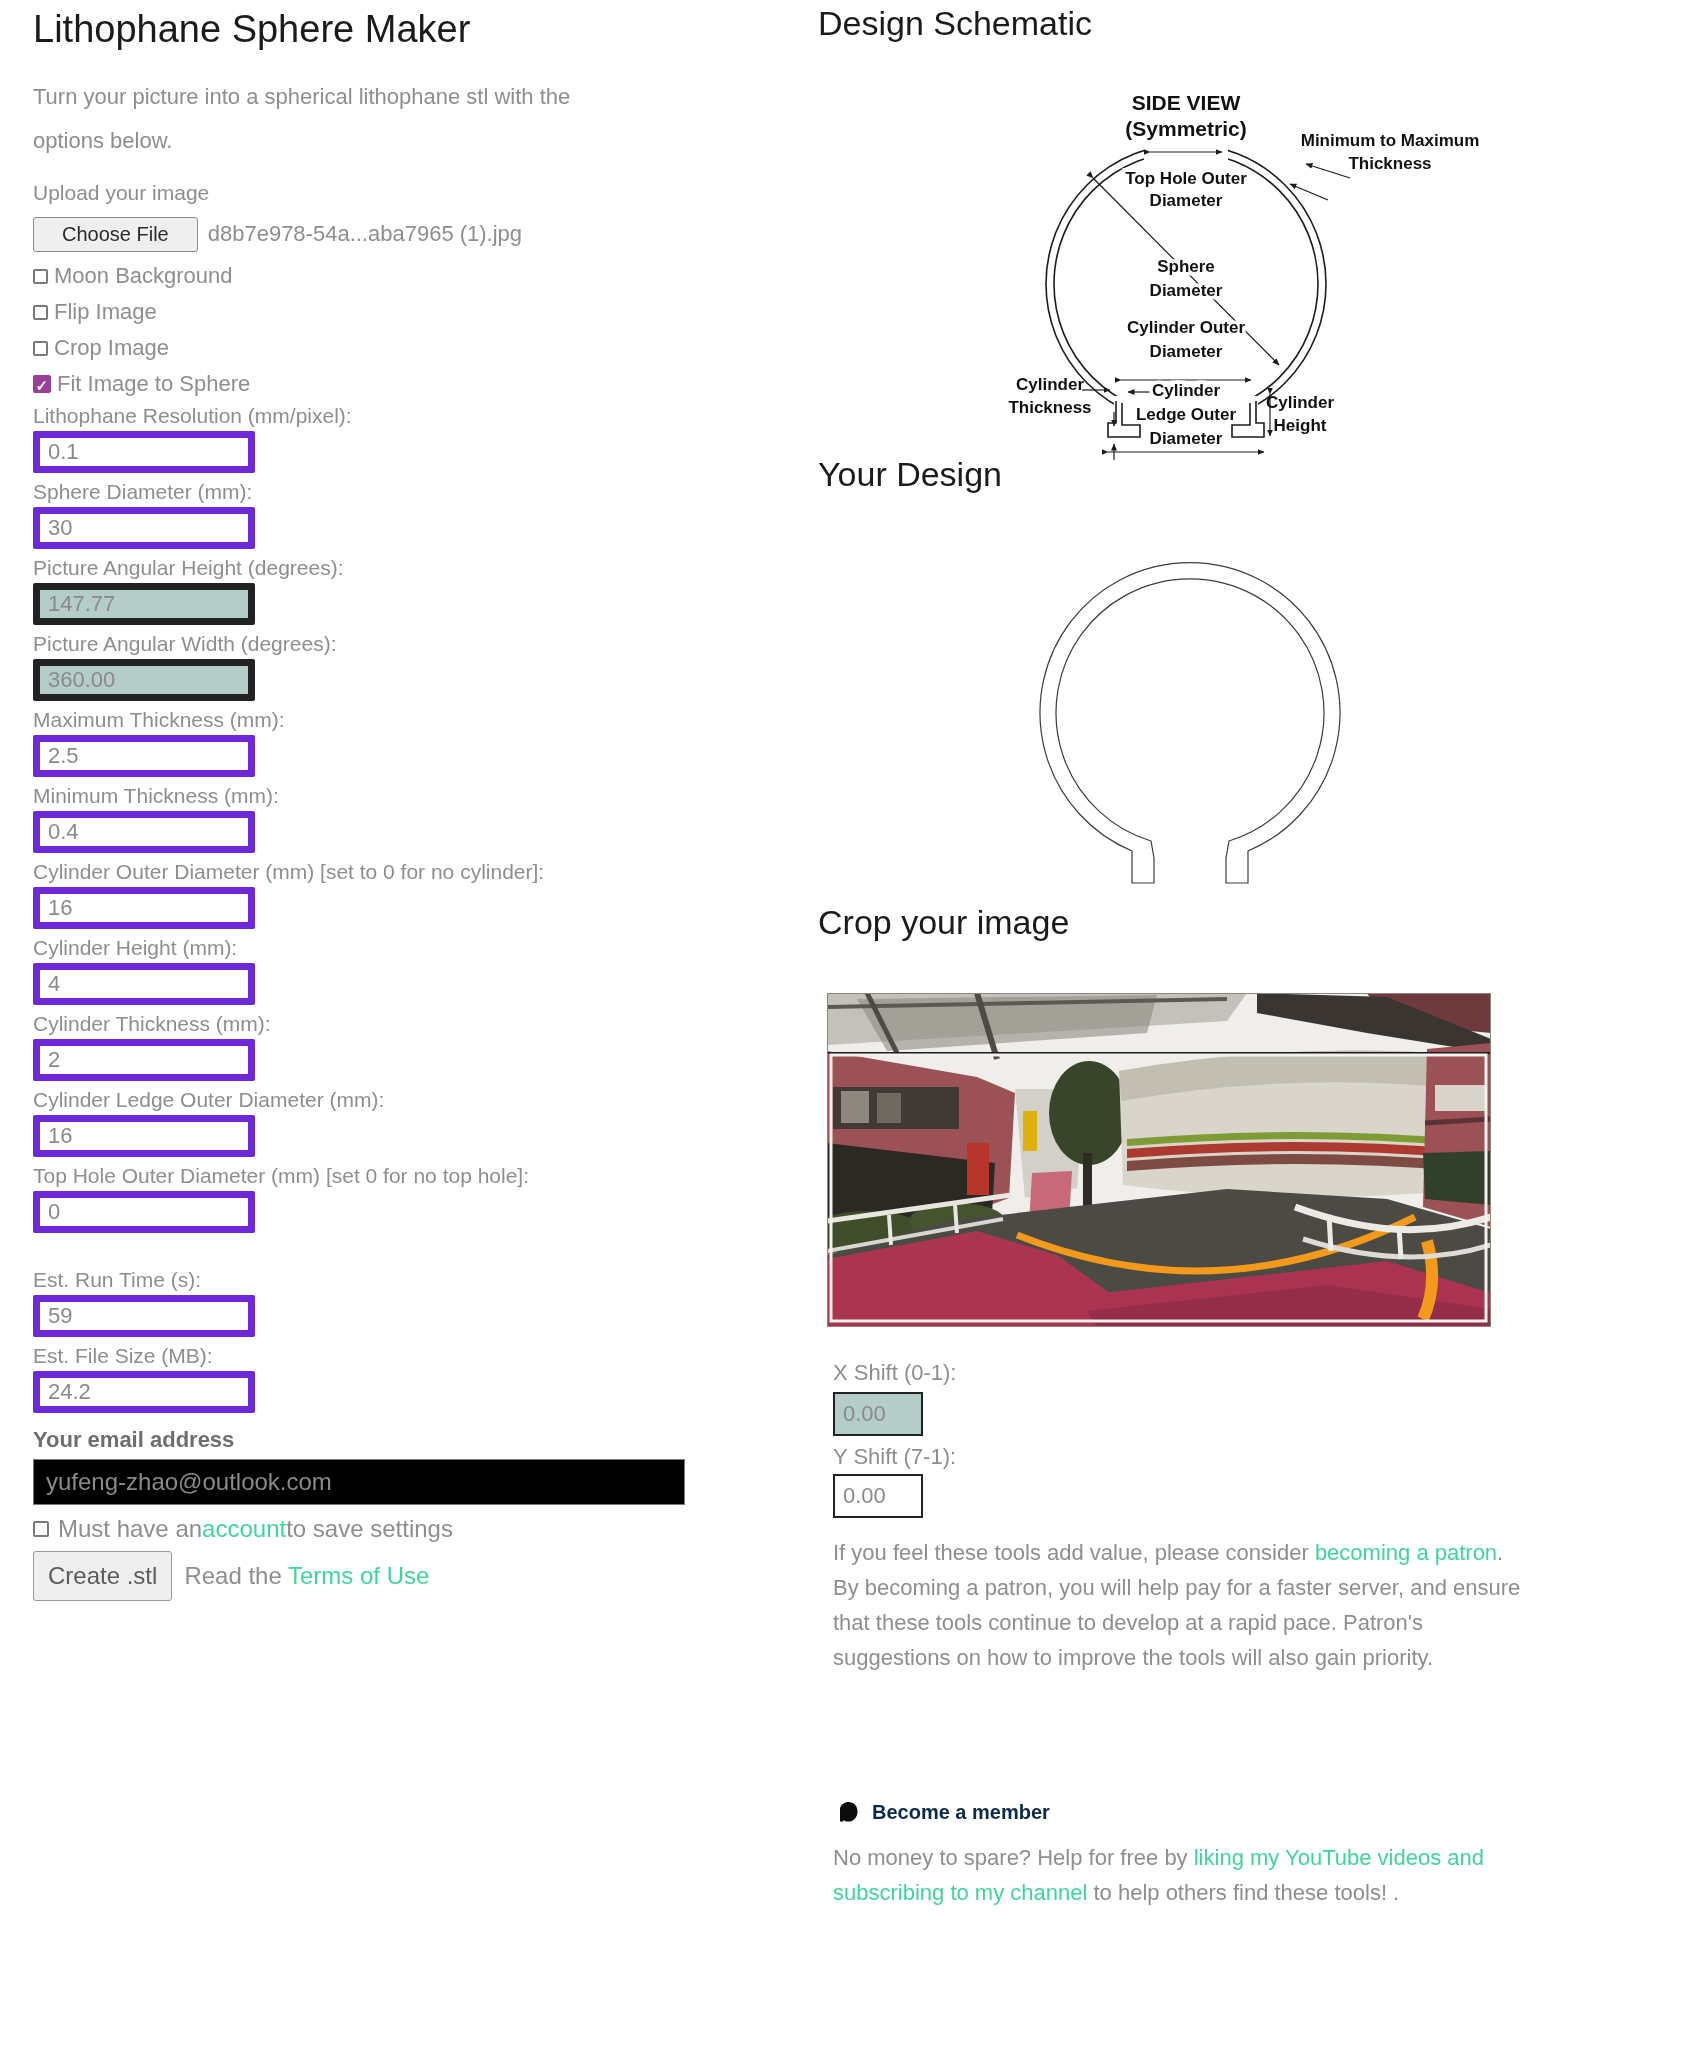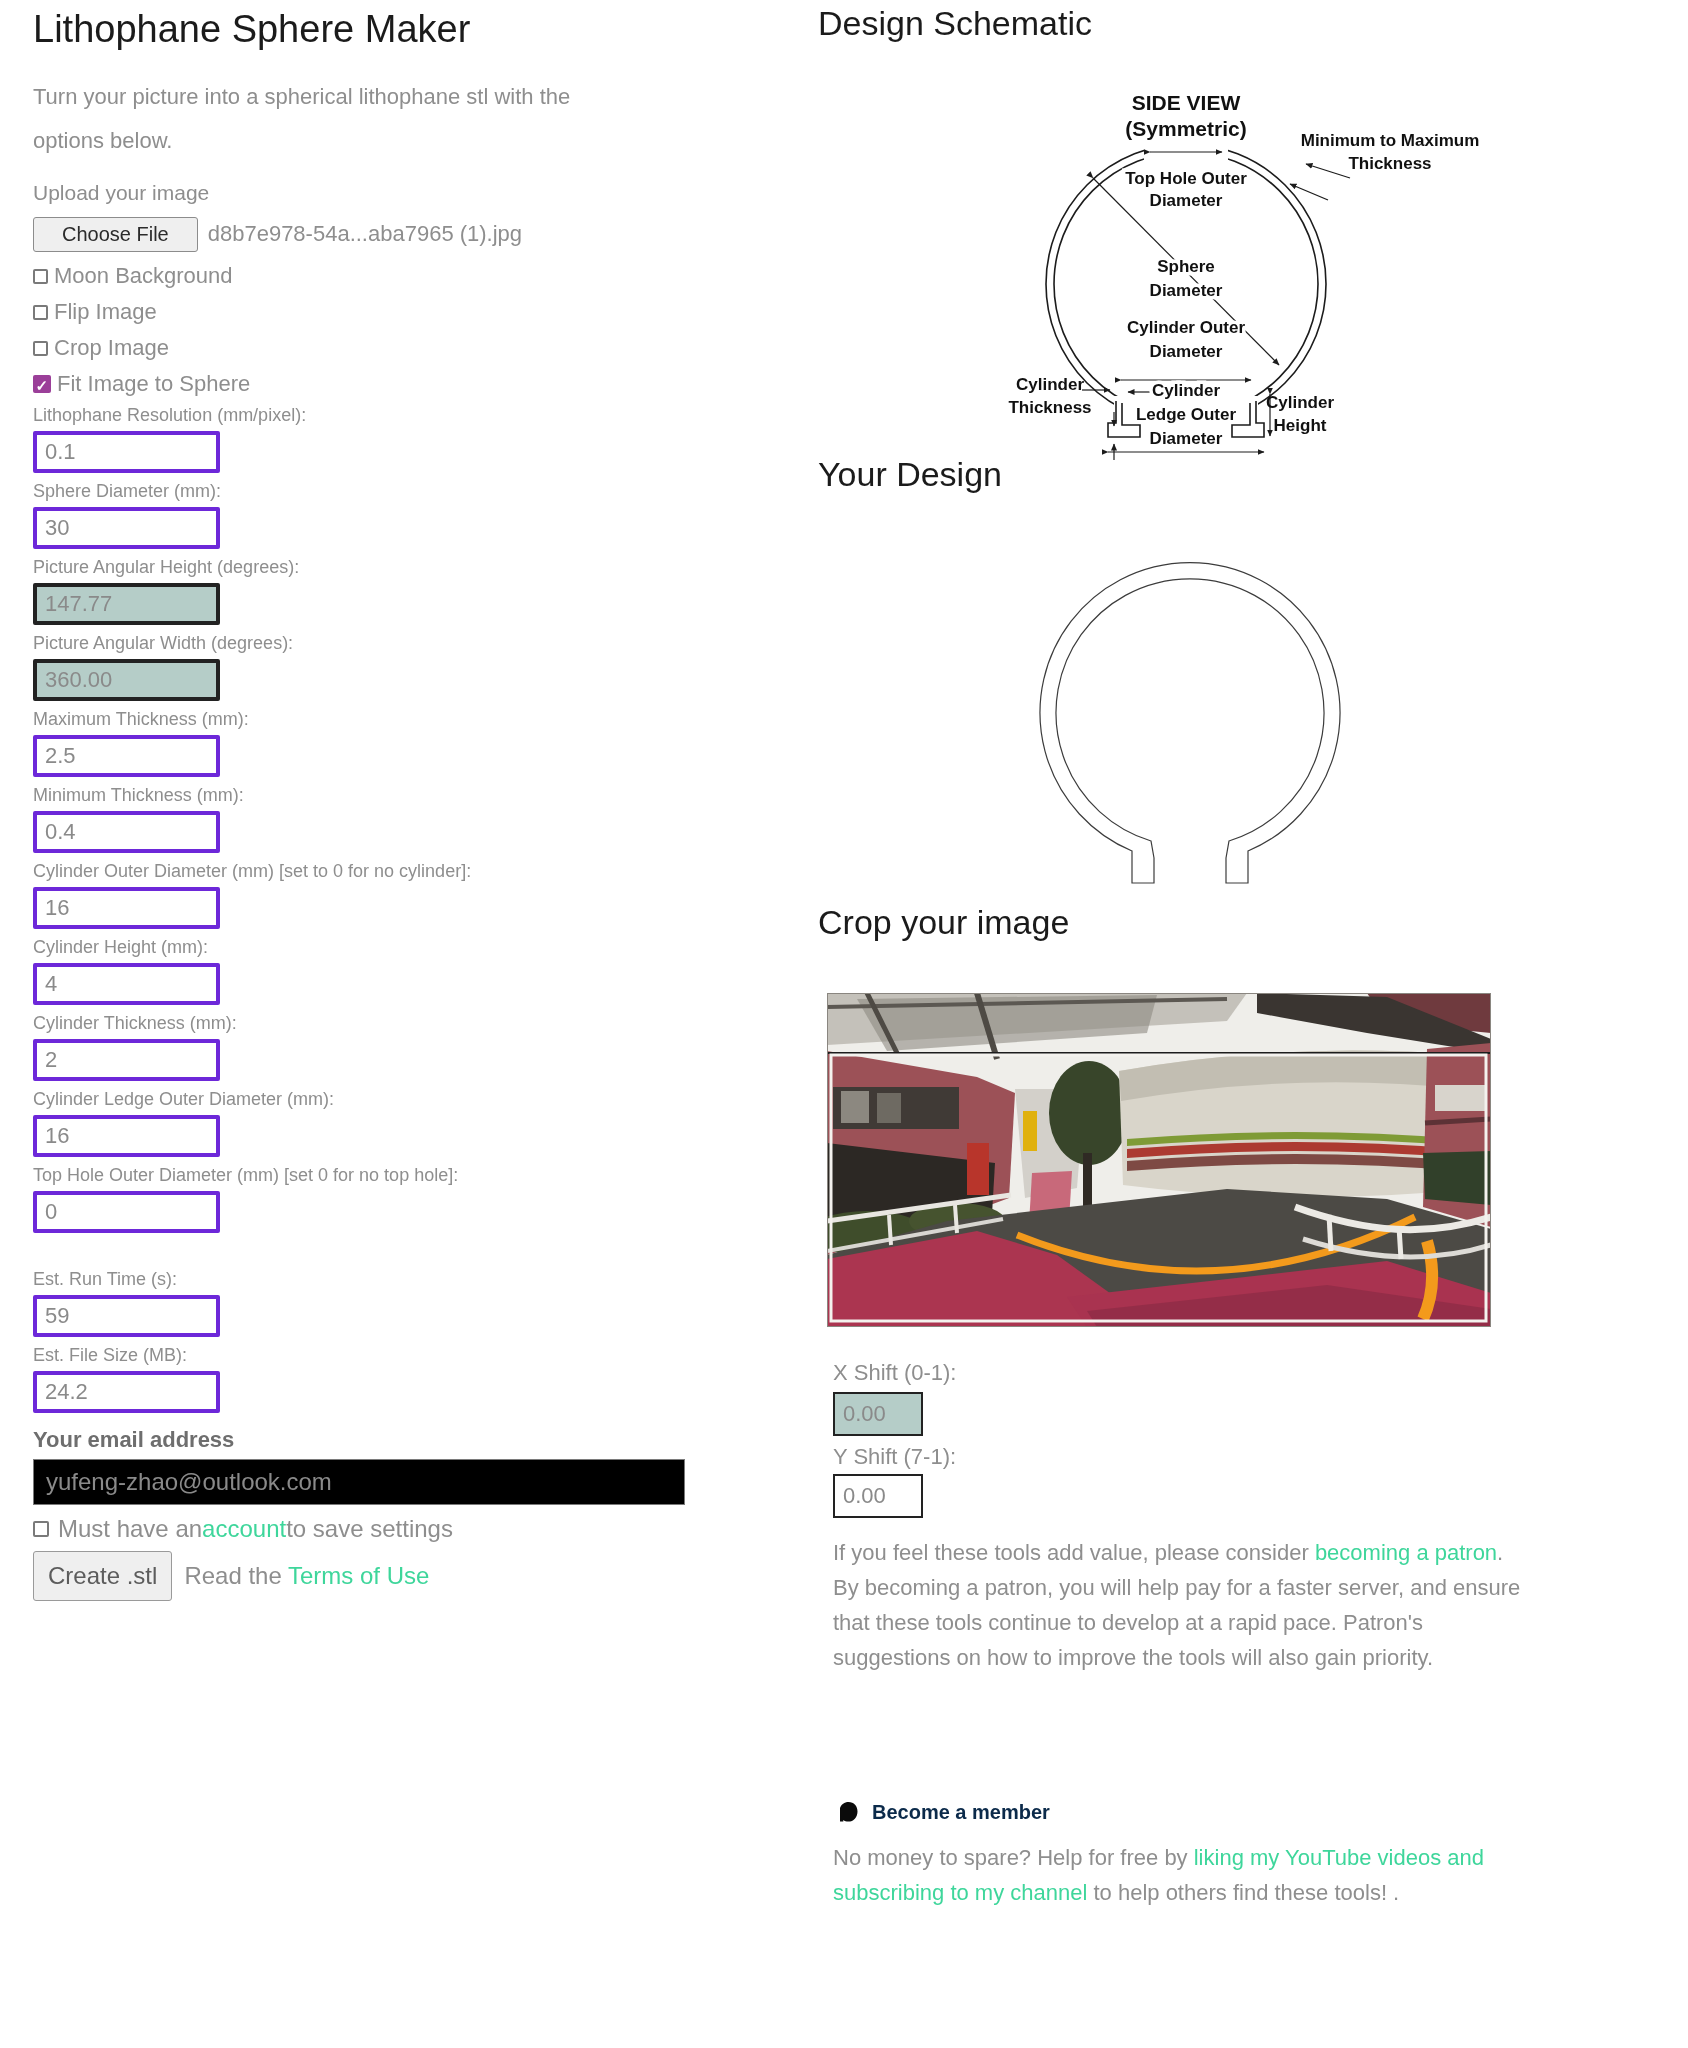--- a/index.html
+++ b/index.html
@@ -14,22 +14,22 @@
   .upload-label { margin-top: 16px; }
   .file-row { margin-top: 8px; display: flex; align-items: center; height: 38px; }
   .file-btn { font-family: "Liberation Sans", sans-serif; font-size: 20px; color: #2b2b2b; background: #efefef;
               border: 1px solid #8c8c8c; border-radius: 3px; padding: 5px 28px; cursor: pointer; }
   .file-name { margin-left: 10px; font-size: 22px; color: #8e8e8e; }
   .cb-row { margin-top: 10px; display: flex; align-items: center; font-size: 22px; color: #8e8e8e; line-height: 26px; }
   .cb { display: inline-block; width: 15px; height: 15px; border: 2px solid #7a7a7a; border-radius: 2px;
         margin-right: 6px; background: #fff; position: relative; flex: 0 0 auto; }
   .cb.checked { width: 18px; height: 18px; border: none; background: #9b3f99; }
   .cb.checked::after { content: "✓"; position: absolute; left: 2.5px; top: -2px; color: #fff; font-size: 15px; font-weight: bold; }
-  .fgroup label { display: block; margin: 6px 0 3px; font-size: 18px; line-height: 25px; color: #8e8e8e; }
-  .fgroup input { width: 187px; height: 42px; border: 4px solid #6d28d9; border-radius: 2px; background: #fff;
+  .fgroup label { display: block; margin: 6px 0 3px; font-size: 21px; line-height: 25px; color: #8e8e8e; }
+  .fgroup input { width: 222px; height: 42px; border: 7px solid #6d28d9; border-radius: 2px; background: #fff;
                   color: #8a8a8a; font-size: 22px; padding: 0 8px; font-family: "Liberation Sans", sans-serif; }
   .fgroup input.teal { background: #b5cdc8; border-color: #222; }
   .gap-before { margin-top: 34px; }
   .email-label { margin-top: 14px; font-size: 22px; font-weight: bold; color: #6e6e6e; line-height: 26px; }
   .email-input { margin-top: 6px; width: 652px; height: 46px; border: 1px solid #7a7a7a; background: #000000;
                  color: #8a8a8a; font-size: 24px; padding: 0 12px; font-family: "Liberation Sans", sans-serif; }
   .must-row { margin-top: 10px; display: flex; align-items: center; font-size: 24px; color: #8e8e8e; }
   .must-row .cb { width: 16px; height: 16px; border-width: 2px; margin-right: 9px; }
   a.green-link { color: #3ed69b; text-decoration: none; }
   .create-row { margin-top: 8px; display: flex; align-items: center; }

